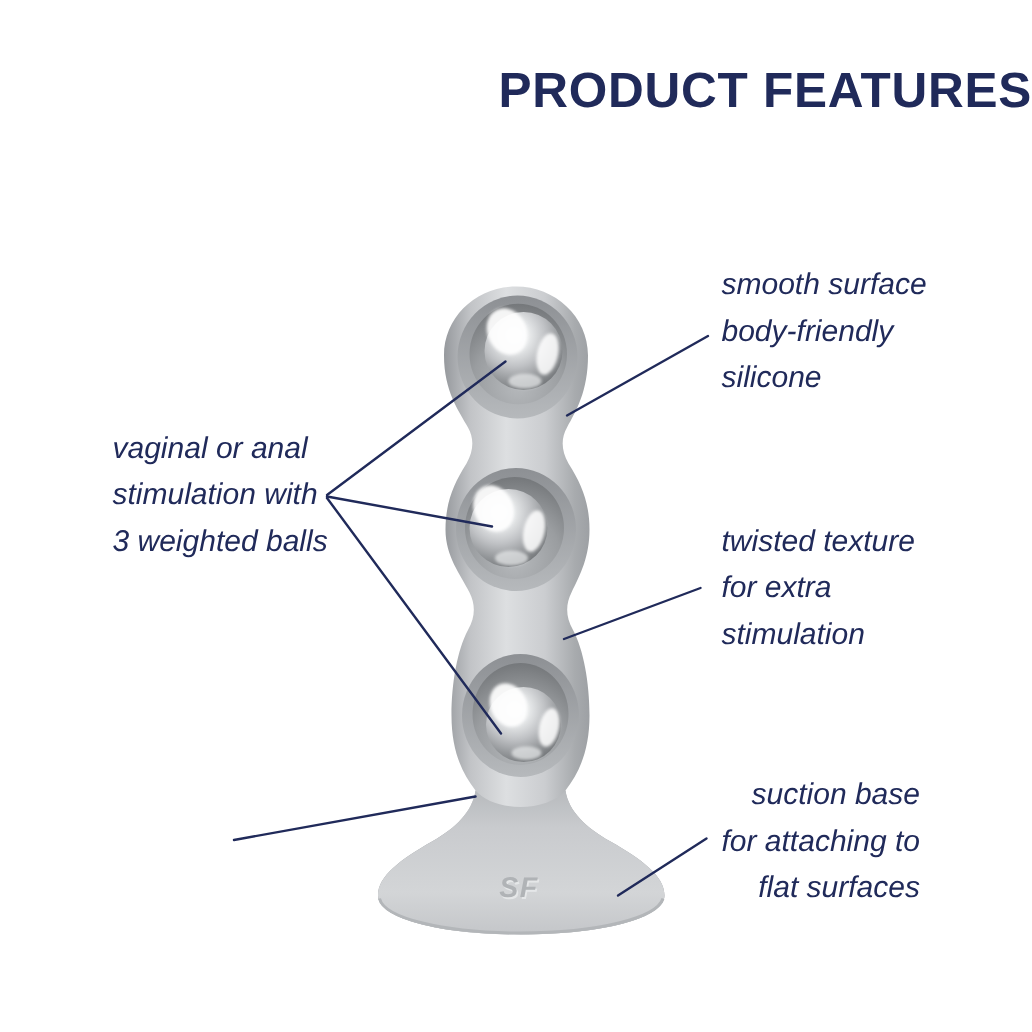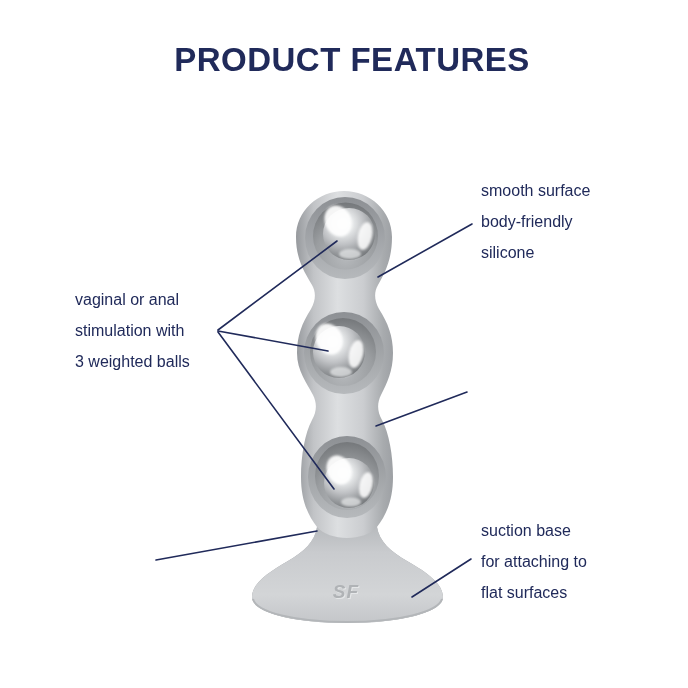--- a/index.html
+++ b/index.html
@@ -4,36 +4,37 @@
 <style>
   html,body { margin:0; padding:0; background:#fff; }
   .canvas {
     position:relative; width:688px; height:688px;
     background: var(--background, #ffffff);
     font-family:"Liberation Sans", sans-serif;
     overflow:hidden;
   }
   .title {
     position:absolute; top:41px; left:0; right:0;
-    text-align:center;
+    text-align:right;
     font-size:33px; font-weight:700; letter-spacing:0.5px;
     color: var(--navy, #202a5a);
     padding-left: 16px;
   }
   .callout {
     position:absolute;
-    font-size:16px; line-height:31px;
+    font-size:20px; line-height:31px;
     color: var(--navy, #202a5a);
     white-space:pre-line;
+    font-style:italic;
   }
   .co-smooth  { left:481px; top:175px; }
   .co-balls   { left:42px;  top:284px;margin-left:33px; }
   .co-twisted { left:481px; top:346px; }
   .co-safe    { left:43px;  top:515px; }
-  .co-suction { left:481px; top:515px; }
+  .co-suction { left:481px; top:515px;text-align:right; }
   svg.illustration { position:absolute; left:0; top:0; }
   .nav-line { stroke: var(--navy, #202a5a); stroke-width:1.6; fill:none; stroke-linecap:round; }
   .logo-text { font-family:"Liberation Sans", sans-serif; font-size:19px; font-weight:700; font-style:italic; letter-spacing:1px; }
 </style>
 </head>
 <body>
 
 <div class="canvas">
 
   <svg class="illustration" width="688" height="688" viewBox="0 0 688 688">
@@ -155,17 +156,20 @@
   </svg>
 
   <div class="title">PRODUCT FEATURES</div>
 
   <div class="callout co-smooth">smooth surface
 body-friendly
 silicone</div>
   <div class="callout co-balls">vaginal or anal
 stimulation with
 3 weighted balls</div>
+  <div class="callout co-twisted">twisted texture
+for extra
+stimulation</div>
   <div class="callout co-suction">suction base
 for attaching to
 flat surfaces</div>
 
 </div>
 
 </body></html>

